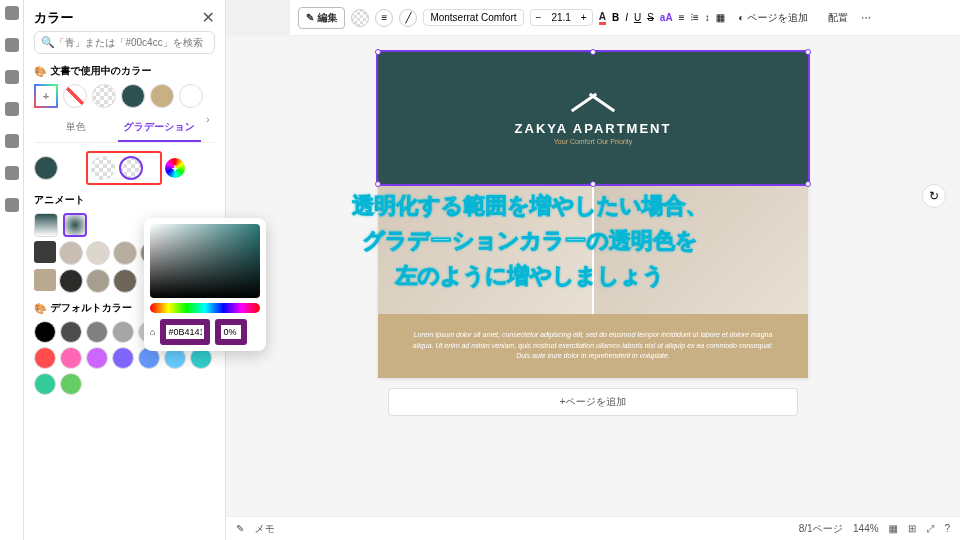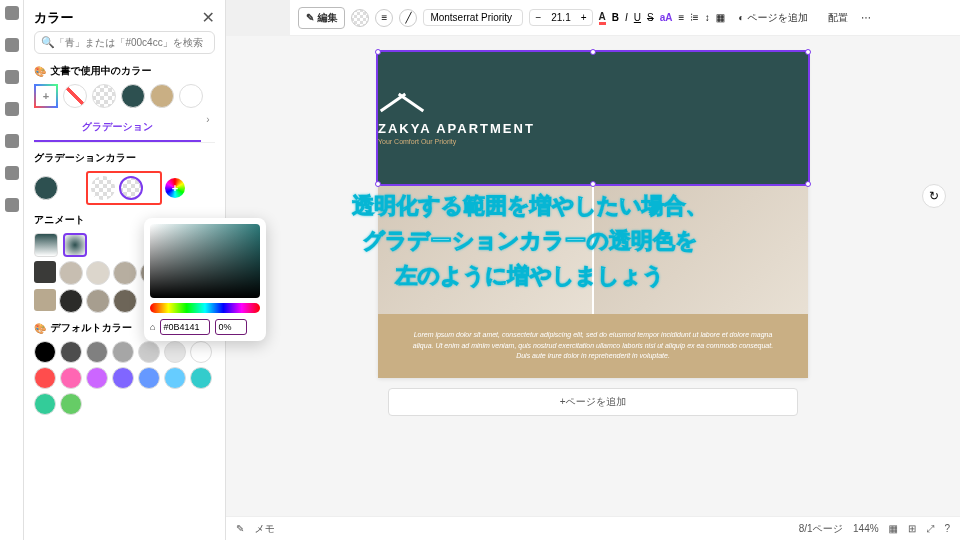--- a/index.html
+++ b/index.html
@@ -33,39 +33,39 @@
 .tb-btn{padding:3px 7px;border-radius:4px;color:#333;display:flex;align-items:center;gap:3px}
 .tb-edit{border:1px solid #bbb;font-weight:600}
 .tb-ic{width:18px;height:18px;border-radius:50%;border:1px solid #ccc;display:flex;align-items:center;justify-content:center;font-size:10px}
 .tb-font{min-width:100px;border:1px solid #ddd;border-radius:4px;padding:2px 6px}
 .tb-size{display:flex;align-items:center;border:1px solid #ddd;border-radius:4px}
 .tb-size span{padding:2px 5px}
 .tb-b{font-weight:bold}.tb-i{font-style:italic}.tb-u{text-decoration:underline}.tb-s{text-decoration:line-through}
 .canvas-area{position:absolute;left:226px;top:36px;right:0;bottom:24px;background:#f5f5f5;display:flex;justify-content:center;padding-top:16px}
 .doc{width:430px;background:#fff;box-shadow:0 1px 4px rgba(0,0,0,.1)}
 .doc-tools{position:absolute;top:-2px;left:50%;transform:translateX(-50%);display:flex;gap:8px;font-size:11px;color:#888}
-.hdr{height:132px;background:#2d5050;position:relative;display:flex;flex-direction:column;justify-content:center;outline:2px solid #7c3aed}
+.hdr{height:132px;background:#2d5050;position:relative;display:flex;flex-direction:column;align-items:center;justify-content:center;outline:2px solid #7c3aed}
 .hdr .sel-h{position:absolute;width:6px;height:6px;background:#fff;border:1px solid #7c3aed;border-radius:50%}
 .roof{width:48px;height:24px;position:relative;margin-bottom:6px}
 .roof:before,.roof:after{content:"";position:absolute;width:30px;height:3px;background:#fff;top:10px}
 .roof:before{left:0;transform:rotate(-35deg)}
 .roof:after{right:0;transform:rotate(35deg)}
 .brand{color:#fff;font-size:13px;font-weight:600;letter-spacing:2px}
 .tagline{color:#d4af7a;font-size:7px;margin-top:2px}
 .gallery{display:flex;gap:2px;height:130px}
 .gallery>div{flex:1;background:linear-gradient(135deg,#d4c8b8,#e8e0d4)}
 .lorem-box{background:#c9af84;padding:16px 30px;font-size:7px;color:#fff;text-align:center;font-style:italic;line-height:1.5}
 .add-page{margin:10px auto;width:410px;border:1px solid #ddd;border-radius:4px;text-align:center;padding:6px;font-size:10px;color:#555;background:#fff}
 .footer{position:absolute;left:226px;bottom:0;right:0;height:24px;background:#fff;border-top:1px solid #eee;display:flex;align-items:center;padding:0 10px;font-size:10px;color:#555;gap:10px}
 .footer .sp{flex:1}
 .color-picker{position:absolute;left:144px;top:218px;width:122px;background:#fff;border-radius:8px;box-shadow:0 4px 16px rgba(0,0,0,.2);padding:6px;z-index:10}
 .cp-grad{width:100%;height:74px;border-radius:4px;background:linear-gradient(to bottom,rgba(0,0,0,0),#000),linear-gradient(to right,#fff,#2d7a7a)}
 .cp-hue{width:100%;height:10px;margin-top:5px;border-radius:5px;background:linear-gradient(to right,red,#ff0,#0f0,#0ff,#00f,#f0f,red)}
 .cp-row{display:flex;align-items:center;gap:5px;margin-top:6px;font-size:9px}
-.cp-row input{width:50px;border:1px solid #701a75;border-radius:3px;padding:2px;font-size:9px}
+.cp-row input{width:50px;border:6px solid #701a75;border-radius:3px;padding:2px;font-size:9px}
 .overlay-text{position:absolute;left:240px;top:188px;width:580px;z-index:20;text-align:center;font-size:22px;font-weight:700;color:#fff;-webkit-text-stroke:1px #06b6d4;text-shadow:0 0 3px #06b6d4;line-height:1.6}
 .refresh-badge{position:absolute;right:14px;top:148px;width:24px;height:24px;border-radius:50%;background:#fff;border:1px solid #ddd;display:flex;align-items:center;justify-content:center;font-size:12px}
 .grad-add{width:20px;height:20px;border-radius:50%;background:conic-gradient(red,#ff0,#0f0,#0ff,#00f,#f0f,red);display:flex;align-items:center;justify-content:center;color:#fff;font-weight:bold;margin-left:3px}
 </style>
 </head>
 <body>
 
 <div class="leftbar">
   <div class="ic"></div>
   <div class="ic"></div>
@@ -91,24 +91,24 @@
   </div>
   <div class="sw-row">
     <div class="sw add">+</div>
     <div class="sw" style="background:linear-gradient(45deg,#fff 45%,#ff4d4d 45%,#ff4d4d 55%,#fff 55%)"></div>
     <div class="sw" style="background:repeating-conic-gradient(#ddd 0 25%,#fff 0 50%) 50%/8px 8px"></div>
     <div class="sw" style="background:#2d5050"></div>
     <div class="sw" style="background:#c9af84"></div>
     <div class="sw" style="background:#fff"></div>
   </div>
   <div class="tabs">
+    <div class="tab">単色</div>
     <div class="tab active">グラデーション</div>
     <div class="tab-chev">›</div>
   </div>
-  <div class="section-label">グラデーションカラー</div>
   <div style="display:flex;align-items:center">
     <div class="sw" style="background:#2d5050"></div>
     <div class="grad-box">
       <div class="grad-sw"></div>
       <div class="grad-sw" style="border:2px solid #7c3aed"></div>
     </div>
     <div class="grad-add">+</div>
   </div>
   <div class="section-label">アニメート</div>
   <div class="style-row">
@@ -153,21 +153,21 @@
 </div>
 
 <div class="toolbar">
   <div class="tb-btn tb-edit">
       <span>✎</span>
       <span>編集</span>
     </div>
   <div class="tb-ic" style="background:repeating-conic-gradient(#ddd 0 25%,#fff 0 50%) 50%/6px 6px"></div>
   <div class="tb-ic">≡</div>
   <div class="tb-ic">╱</div>
-  <div class="tb-font">Montserrat Priority</div>
+  <div class="tb-font">Montserrat Comfort</div>
   <div class="tb-size">
     <span>−</span>
     <span>21.1</span>
     <span>+</span>
   </div>
   <span style="color:#222;border-bottom:3px solid #ff4d4d;font-weight:bold">A</span>
   <span class="tb-b">B</span>
   <span class="tb-i">I</span>
   <span class="tb-u">U</span>
   <span class="tb-s">S</span>

